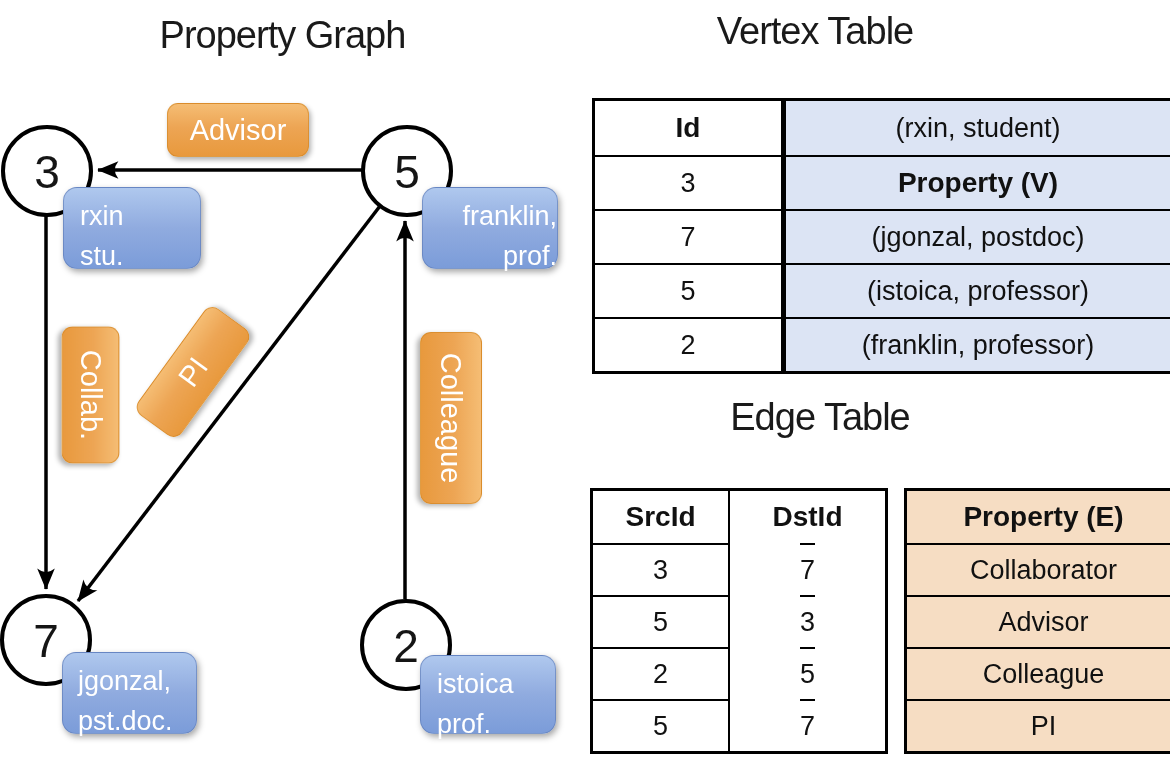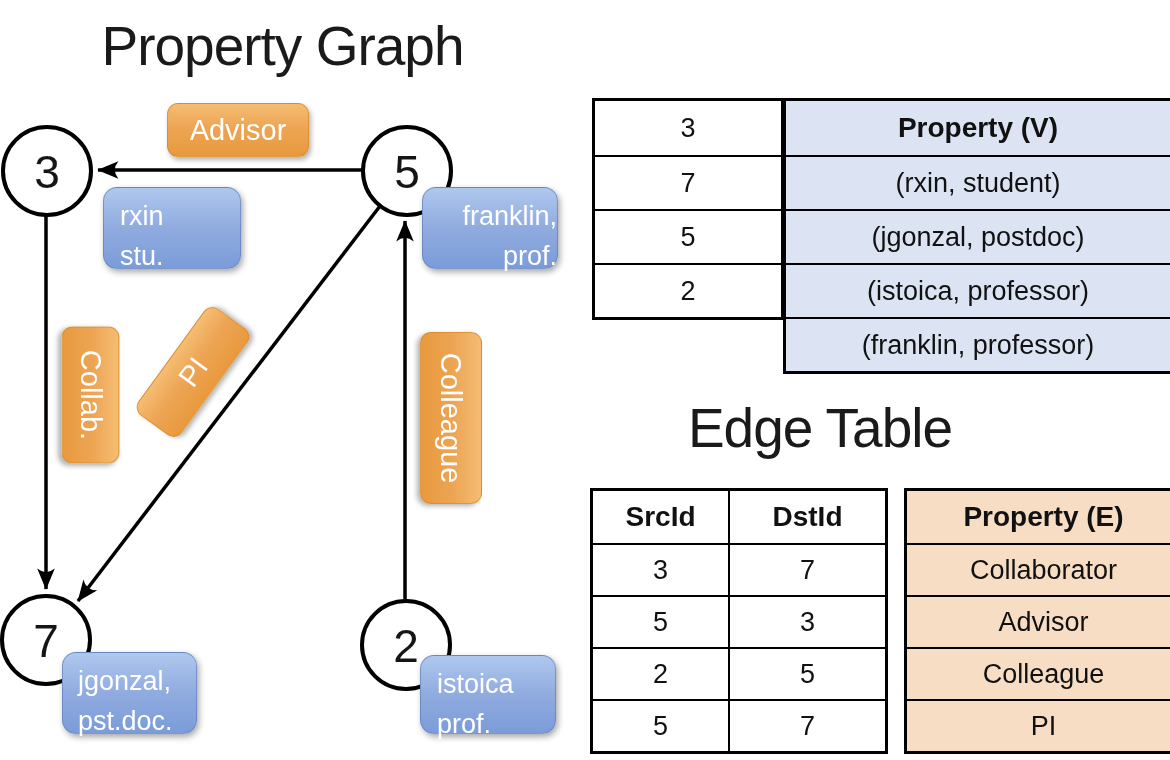--- a/index.html
+++ b/index.html
@@ -1,21 +1,21 @@
 <!DOCTYPE html>
 <html><head>
 <meta charset="utf-8">
 <style>
   html,body{margin:0;padding:0;background:#fff;}
   .canvas{
     position:relative;width:1170px;height:760px;background:#ffffff;
     font-family:"Liberation Sans",sans-serif;overflow:hidden;color:#111;
   }
   .big-title{
-    position:absolute;text-align:center;font-size:55px;letter-spacing:-1px;
+    position:absolute;text-align:center;font-size:38px;letter-spacing:-1px;
     color:#1a1a1a;font-weight:normal;white-space:nowrap;
   }
   #edges-svg{position:absolute;left:0;top:0;width:1170px;height:760px;}
   .node-num{
     position:absolute;width:90px;text-align:center;font-size:46px;color:#151515;
   }
   .olabel{
     position:absolute;display:flex;align-items:center;justify-content:center;
     background:linear-gradient(180deg,#f5bd74 0%,#eda554 45%,#e8993d 100%);
     border:1px solid rgba(205,130,30,.55);border-radius:11px;
@@ -39,20 +39,21 @@
   .tgroup{position:absolute;top:0;border:3px solid #000;display:flex;}
   .tsub{display:flex;flex-direction:column;}
   .tsub.divided{border-left:2px solid #000;}
 </style>
 </head>
 <body>
 
 <div class="canvas">
 
   <div class="big-title" style="left:10px;top:14px;width:545px;">Property Graph</div>
+  <div class="big-title" style="left:585px;top:10px;width:460px;">Vertex Table</div>
   <div class="big-title" style="left:560px;top:396px;width:520px;">Edge Table</div>
 
   <svg id="edges-svg" viewBox="0 0 1170 760">
     <defs>
       <marker id="arrow" viewBox="0 0 12 10" refX="11" refY="5" markerWidth="24" markerHeight="20" markerUnits="userSpaceOnUse" orient="auto">
         <path d="M0.8,0.6 Q4.4,5 0.8,9.4 L11.4,5 Z" fill="#000"></path>
       </marker>
     </defs>
     <line x1="363" y1="170" x2="98" y2="170" stroke="#000" stroke-width="3.5" marker-end="url(#arrow)"></line>
     <line x1="46" y1="215" x2="46" y2="589" stroke="#000" stroke-width="3.5" marker-end="url(#arrow)"></line>
@@ -67,63 +68,64 @@
   <div class="node-num" style="left:2px;top:145px;">3</div>
   <div class="node-num" style="left:362px;top:145px;">5</div>
   <div class="node-num" style="left:1px;top:614px;">7</div>
   <div class="node-num" style="left:361px;top:619px;">2</div>
 
   <div class="olabel" style="left:167px;top:103px;width:140px;height:52px;">Advisor</div>
   <div class="olabel" style="left:22px;top:366px;width:135px;height:56px;transform:rotate(90deg);">Collab.</div>
   <div class="olabel" style="left:127px;top:345px;width:130px;height:52px;transform:rotate(-54deg);">PI</div>
   <div class="olabel" style="left:365px;top:387px;width:170px;height:60px;transform:rotate(90deg);">Colleague</div>
 
-  <div class="bbox" style="left:63px;top:187px;width:120px;height:72px;margin-left:40px;">
+  <div class="bbox" style="left:63px;top:187px;width:120px;height:72px;">
     <div>rxin</div>
     <div>stu.</div>
   </div>
   <div class="bbox" style="left:422px;top:187px;width:118px;height:72px;text-align:right;">
     <div>franklin,</div>
     <div>prof.</div>
   </div>
   <div class="bbox" style="left:62px;top:652px;width:118px;height:72px;padding-left:15px;">
     <div>jgonzal,</div>
     <div>pst.doc.</div>
   </div>
   <div class="bbox" style="left:420px;top:655px;width:118px;height:69px;">
     <div>istoica</div>
     <div>prof.</div>
   </div>
 
   <div class="vtable" style="position:absolute;left:592px;top:98px;">
     <div class="tcol" style="left:0;width:186px;background:#fff;">
+      <div class="tcell th">Id</div>
       <div class="tcell">3</div>
       <div class="tcell">7</div>
       <div class="tcell">5</div>
       <div class="tcell">2</div>
     </div>
     <div class="tcol" style="left:191px;width:384px;background:#dce4f4;">
+      <div class="tcell">(rxin, student)</div>
       <div class="tcell th">Property (V)</div>
-      <div class="tcell">(rxin, student)</div>
       <div class="tcell">(jgonzal, postdoc)</div>
       <div class="tcell">(istoica, professor)</div>
       <div class="tcell">(franklin, professor)</div>
     </div>
   </div>
 
   <div class="etable" style="position:absolute;left:590px;top:488px;">
     <div class="tgroup" style="left:0;width:292px;background:#fff;">
       <div class="tsub" style="width:135px;">
         <div class="tcell th">SrcId</div>
         <div class="tcell">3</div>
         <div class="tcell">5</div>
         <div class="tcell">2</div>
         <div class="tcell">5</div>
       </div>
-      <div class="tsub divided" style="width:155px;">
+      <div class="tsub divided" style="width:155px;align-items:center;">
         <div class="tcell th">DstId</div>
         <div class="tcell">7</div>
         <div class="tcell">3</div>
         <div class="tcell">5</div>
         <div class="tcell">7</div>
       </div>
     </div>
     <div class="tcol" style="left:314px;width:273px;background:#f6ddc3;">
       <div class="tcell th">Property (E)</div>
       <div class="tcell">Collaborator</div>

